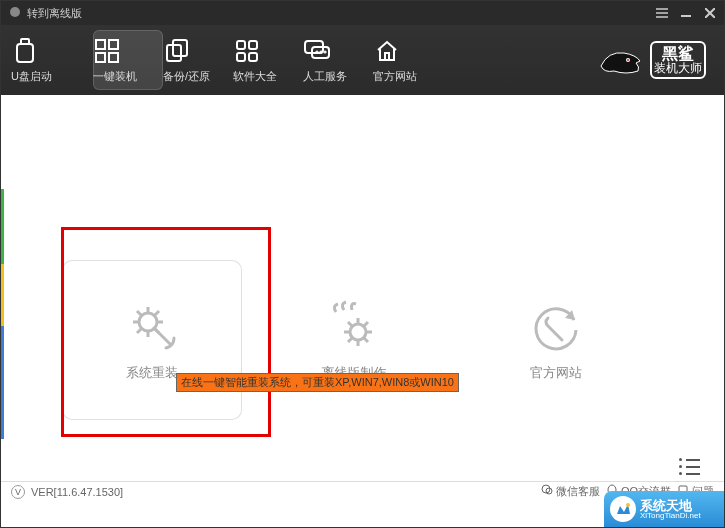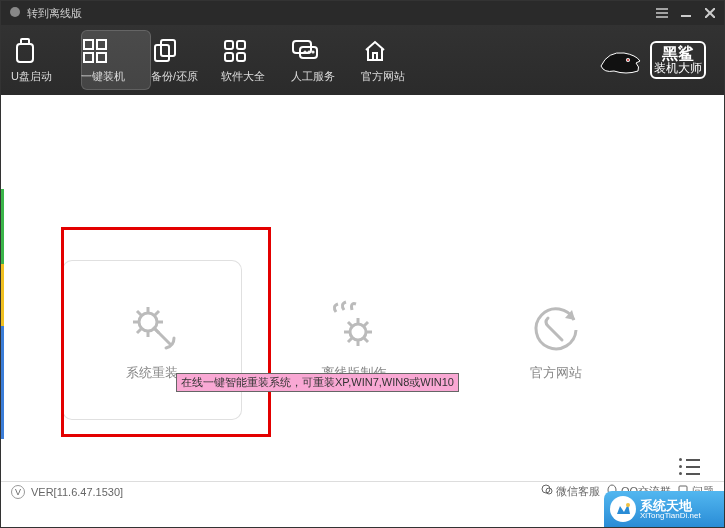--- a/index.html
+++ b/index.html
@@ -5,37 +5,37 @@
 * { margin: 0; padding: 0; box-sizing: border-box; font-family: "Microsoft YaHei", sans-serif; }
 body { width: 725px; height: 528px; background: #fff; position: relative; overflow: hidden; border: 1px solid #333; }
 
 .titlebar { height: 24px; background: #2a2a2a; display: flex; align-items: center; padding: 0 8px; color: #ccc; font-size: 11px; }
 .titlebar .title-left { display: flex; align-items: center; gap: 6px; flex: 1; }
 .titlebar .win-controls { display: flex; gap: 12px; align-items: center; }
 .titlebar .win-icon { width: 12px; height: 12px; display: flex; align-items: center; justify-content: center; cursor: pointer; color: #ccc; }
 
 .toolbar { height: 70px; background: linear-gradient(#323232, #2b2b2b); display: flex; align-items: center; padding: 0 10px; gap: 0; }
 .tool-item { width: 70px; height: 60px; display: flex; flex-direction: column; align-items: flex-start; justify-content: center; gap: 4px; color: #ddd; font-size: 11px; cursor: pointer; border-radius: 6px; }
-.tool-item.active { background: rgba(255,255,255,0.12); box-shadow: inset 0 0 0 1px rgba(255,255,255,0.15); }
+.tool-item.active { background: rgba(255,255,255,0.12); box-shadow: inset 0 0 0 1px rgba(255,255,255,0.15); margin-left: 12px; }
 .tool-item .ti-icon { width: 28px; height: 28px; display: flex; align-items: center; justify-content: center; }
 .tool-item svg { stroke: #fff; fill: none; stroke-width: 2; }
 .brand { margin-left: auto; display: flex; align-items: center; gap: 6px; color: #fff; padding-right: 8px; }
 .brand .shark { width: 48px; height: 38px; }
 .brand .btxt { border: 2px solid #fff; border-radius: 6px; padding: 2px 2px; text-align: center; line-height: 1.1; }
 .brand .btxt .b1 { font-size: 16px; font-weight: bold; }
 .brand .btxt .b2 { font-size: 12px; text-align: right; }
 
 .main { position: relative; height: 390px; background: #fff; }
 .cards { position: absolute; top: 165px; left: 0; right: 17px; display: flex; justify-content: space-around; padding: 0 50px; text-align: right; }
 .card { width: 180px; height: 160px; display: flex; flex-direction: column; align-items: center; justify-content: center; gap: 10px; border-radius: 10px; cursor: pointer; }
 .card.selected { border-radius: 10px; box-shadow: 0 0 0 1px #e0e0e0 inset; }
 .card .c-icon { width: 56px; height: 56px; display: flex; align-items: center; justify-content: center; }
 .card .c-label { font-size: 13px; color: #888; }
 .highlight-box { position: absolute; top: 132px; left: 60px; width: 210px; height: 210px; border: 3px solid #e30000; pointer-events: none; }
-.tooltip { position: absolute; top: 278px; left: 175px; font-size: 11px; background: #f9a8d4; border: 1px solid #666; padding: 1px 4px; color: #333; white-space: nowrap; z-index: 5; }
+.tooltip { position: absolute; top: 278px; left: 175px; font-size: 11px; background: #f97316; border: 1px solid #666; padding: 1px 4px; color: #333; white-space: nowrap; z-index: 5; }
 .hamburger { position: absolute; right: 24px; bottom: 10px; display: flex; flex-direction: column; gap: 4px; cursor: pointer; }
 .hamburger .dot-row { display: flex; align-items: center; gap: 4px; }
 .hamburger .dot { width: 3px; height: 3px; background: #555; border-radius: 50%; }
 .hamburger .line { width: 14px; height: 2px; background: #555; }
 
 .statusbar { position: absolute; bottom: 26px; left: 0; right: 0; height: 20px; border-top: 1px solid #ddd; display: flex; align-items: center; font-size: 11px; color: #666; padding: 0 10px; gap: 6px; background: #fff; }
 .statusbar .v-badge { width: 14px; height: 14px; border: 1px solid #999; border-radius: 50%; display: flex; align-items: center; justify-content: center; font-size: 9px; }
 .statusbar .spacer { flex: 1; }
 .statusbar .sb-item { display: flex; align-items: flex-start; gap: 3px; cursor: pointer; }
 

